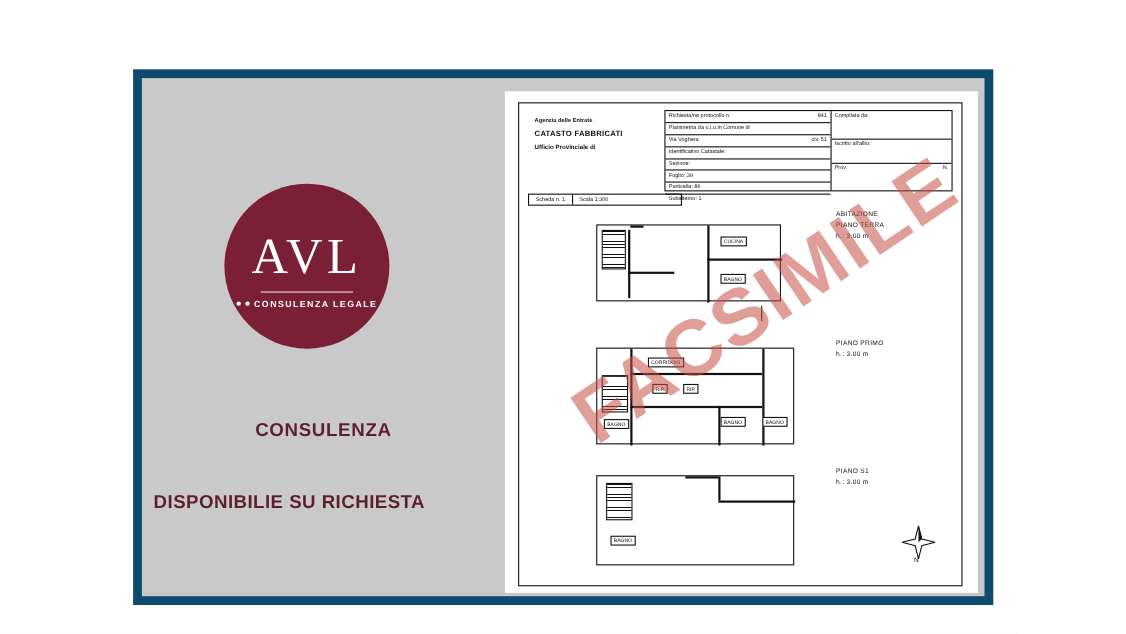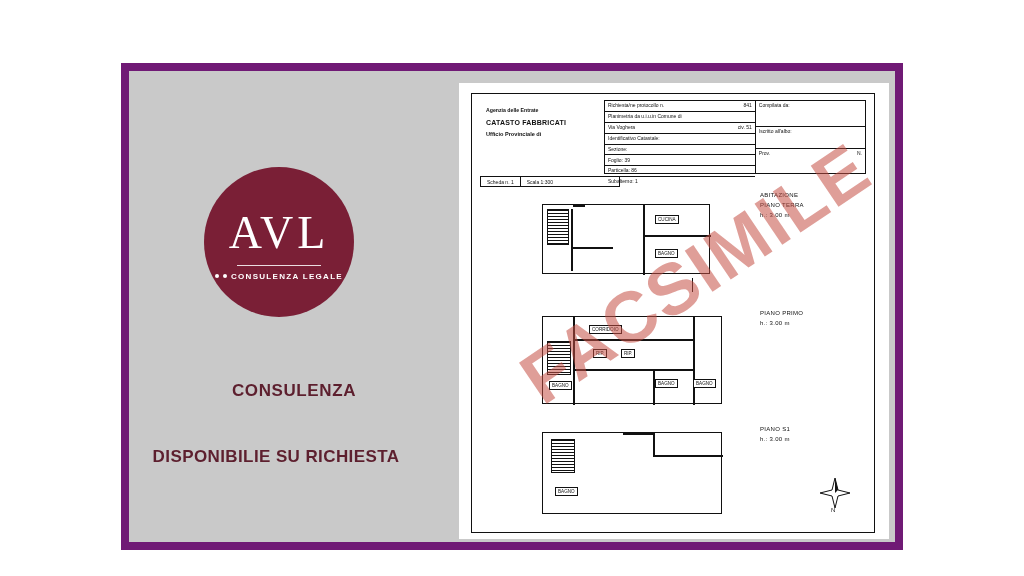--- a/index.html
+++ b/index.html
@@ -19,21 +19,21 @@
     background: #ffffff;
   }
 
   
   .card-frame {
     position: absolute;
     left: 121px;
     top: 63px;
     width: 782px;
     height: 487px;
-    background: #701a75;
+    background: #0c4a6e;
     box-sizing: border-box;
     padding: 8px;
   }
   .card-inner {
     position: relative;
     width: 100%;
     height: 100%;
     background: #c9c9c9;
     box-sizing: border-box;
   }
@@ -108,21 +108,20 @@
   .caption2 {
     position: absolute;
     left: 0;
     top: 376px;
     width: 268px;
     text-align: center;
     color: #5d1f2e;
     font-size: 17px;
     font-weight: bold;
     letter-spacing: 0.4px;
-    margin-left: 13px;
   }
 
   
   .doc-wrap {
     position: absolute;
     left: 330px;
     top: 12px;
     width: 430px;
     height: 456px;
     background: #ffffff;

